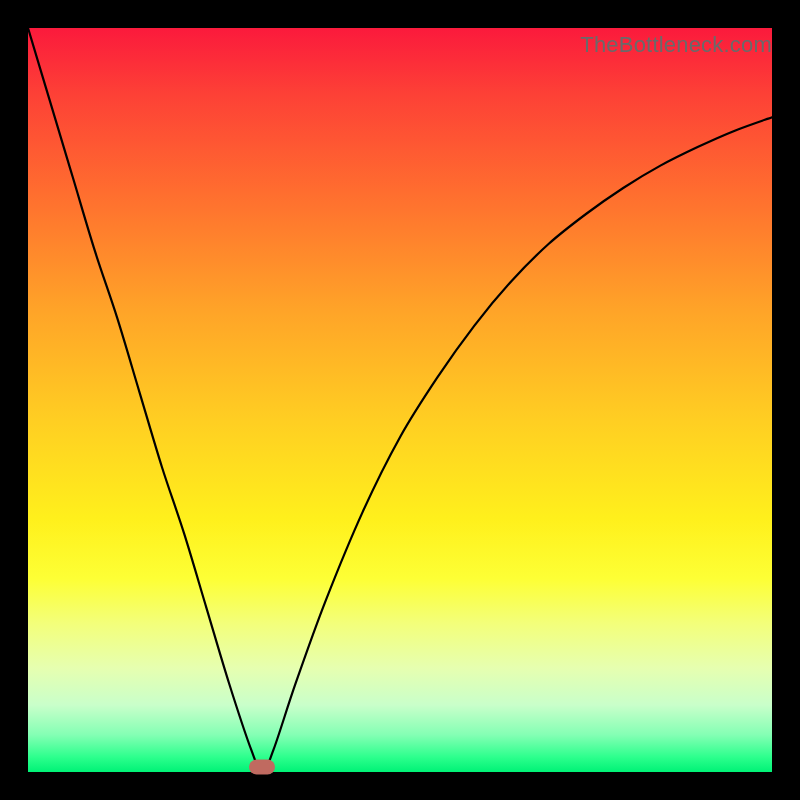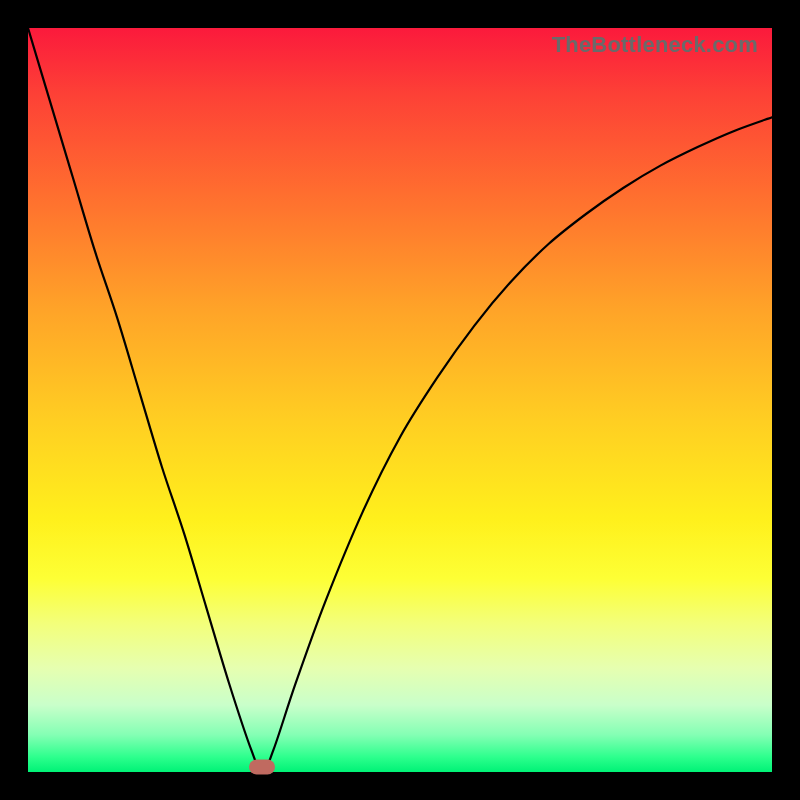--- a/index.html
+++ b/index.html
@@ -35,24 +35,24 @@
       #e6ffb0 86%,
       #c9ffca 91%,
       #84ffb4 95%,
       #2dff8d 98%,
       #00f276 100%
     );
   }
   .attribution {
     position: absolute;
     top: 4px;
-    right: 14px;
+    right: 0;
     color: #6a6a6a;
     font-size: 22px;
-    font-weight: 700;
+    font-weight: 400;
     letter-spacing: 0.2px;
     user-select: none;
     margin-left: 28px;
   }
   svg.curve {
     position: absolute;
     left: 0;
     top: 0;
     width: 744px;
     height: 744px;

